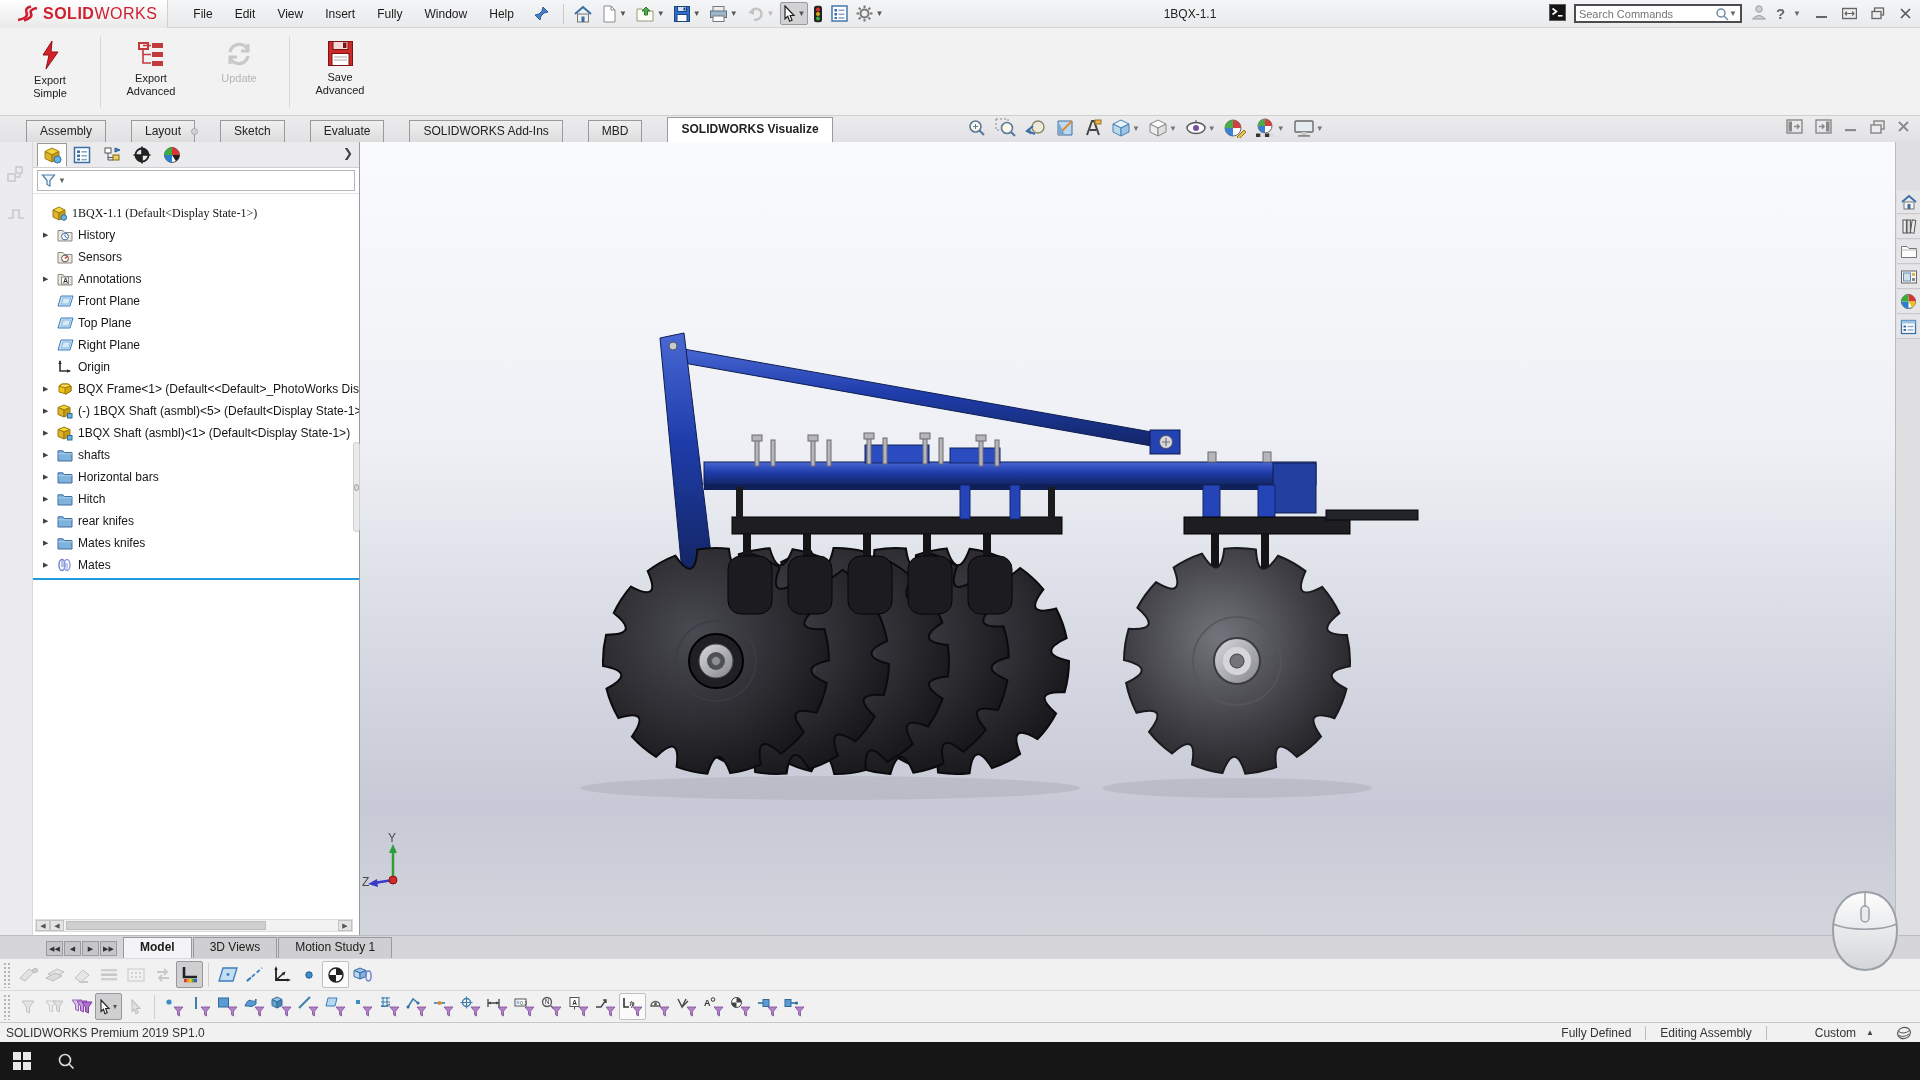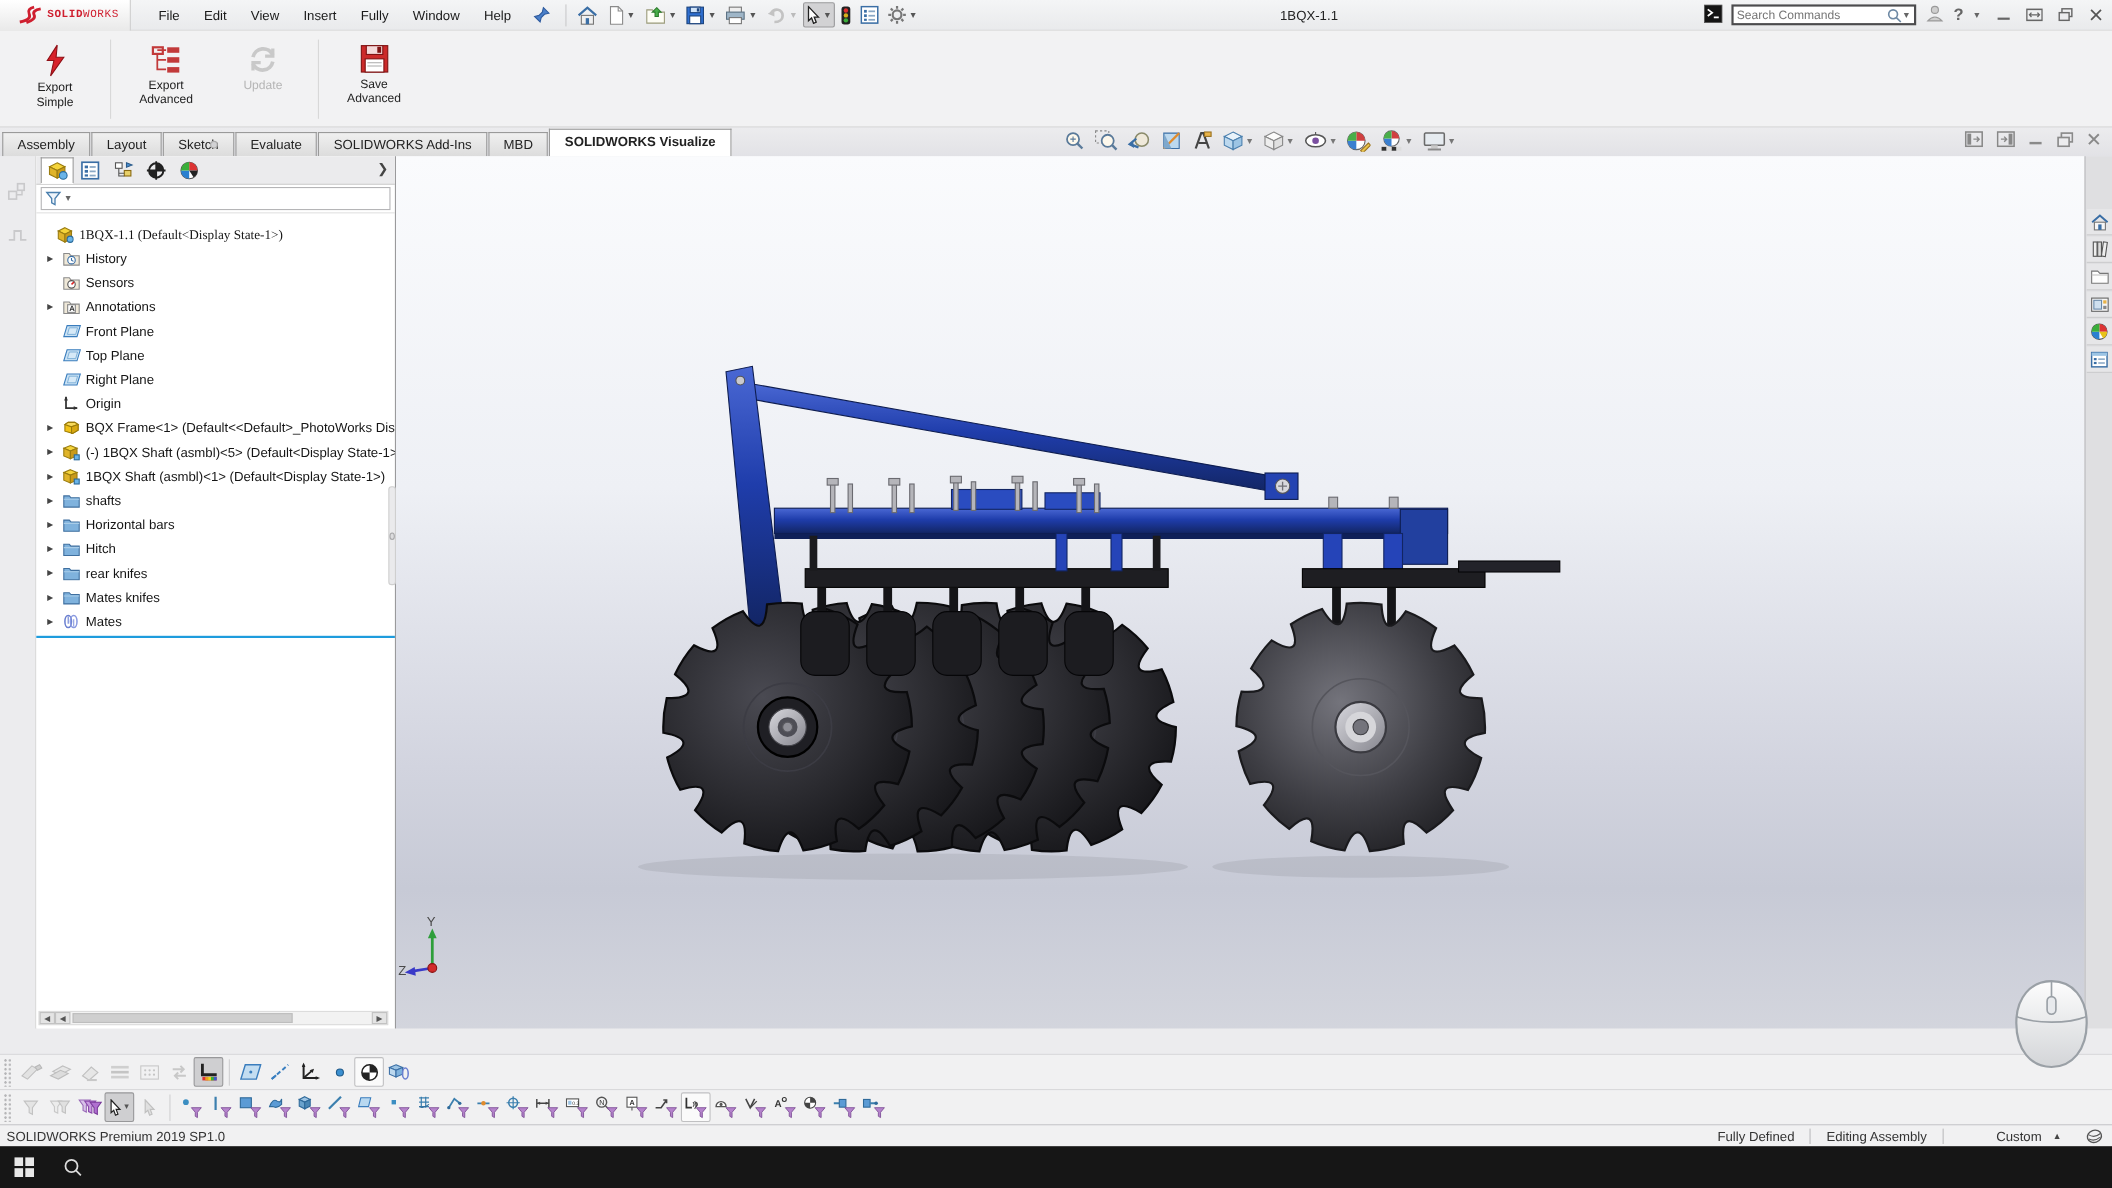--- a/index.html
+++ b/index.html
@@ -5,21 +5,21 @@
   * { margin:0; padding:0; box-sizing:border-box; }
   html,body { width:1920px; height:1080px; overflow:hidden; }
   body { font-family:"Liberation Sans", sans-serif; font-size:12px; color:#1a1a1a; background:#fff; }
   #app { position:relative; width:1920px; height:1080px; background:#ececee; }
 
   
   #titlebar { position:absolute; top:0; left:0; width:1920px; height:28px;
     background:linear-gradient(#f4f5f6,#e9eaec); display:flex; align-items:center; border-bottom:1px solid #d7d7d9;}
   .logo { display:flex; align-items:center; gap:3px; padding:2px 10px 2px 14px; height:28px;
     background:linear-gradient(#ffffff,#e9e9e9); border-right:1px solid #d0d0d0;}
-  .logo-text { color:#cf1f2f; font-size:10px; letter-spacing:0.5px;font-family:Liberation Mono, monospace; }
+  .logo-text { color:#cf1f2f; font-size:16px; letter-spacing:0.5px; }
   .logo-text b { font-weight:bold; } .logo-text span { font-weight:normal; }
   #menubar { display:flex; align-items:center; margin-left:14px; }
   .menu-item { padding:5px 11px; cursor:default; }
   .pin { margin:0 8px; display:inline-flex; }
   .tb-sep { width:1px; height:20px; background:#c9c9cb; margin:0 6px; }
   #qat { display:flex; align-items:center; gap:2px; }
   .qat-btn { display:flex; align-items:center; padding:2px 2px; border:1px solid transparent; border-radius:2px;}
   .qat-btn.pressed { background:#d2d2d4; border:1px solid #9a9a9c; }
   .qat-btn .caret { font-size:8px; color:#555; margin-left:2px; }
   .qat-btn.disabled .caret{ color:#bbb; }
@@ -36,21 +36,21 @@
     border-bottom:1px solid #cfcfcf; display:flex; align-items:flex-start; padding:6px 0 0 6px; }
   .rb-btn { width:88px; height:74px; display:flex; flex-direction:column; align-items:center; justify-content:flex-start; gap:4px; padding-top:6px; border-radius:2px;}
   .rb-btn .lbl { text-align:center; font-size:11px; line-height:13px; color:#222; }
   .rb-btn.disabled .lbl { color:#b5b5b5; }
   .rb-sep { width:1px; height:72px; background:#d8d8d8; margin:2px 6px; }
 
   
   #tabsrow { position:absolute; top:116px; left:0; width:1920px; height:26px; background:linear-gradient(#ececee,#e2e2e6); }
   #cmdtabs { position:absolute; left:2px; bottom:0; display:flex; align-items:flex-end; }
   .cmdtab { height:22px; line-height:20px; padding:0 13px; background:linear-gradient(#f0f0f0,#dcdcdc);
-    border:1px solid #9a9a9a; border-bottom:none; margin-right:1px; color:#222; font-size:12px; }
+    border:1px solid #9a9a9a; border-bottom:none; margin-right:1px; color:#222; font-size:12px;margin-left:24px; }
   .cmdtab.active { background:#fff; font-weight:bold; height:25px; line-height:23px; }
   #hud { position:absolute; left:965px; top:2px; display:flex; align-items:center; gap:4px; }
   .hud-item { display:flex; align-items:center; gap:1px; padding:0 2px; }
   .hud-item .caret { font-size:8px; color:#777; }
   #doccontrols { position:absolute; left:1786px; top:3px; display:flex; align-items:center; gap:12px; }
 
   
   #main { position:absolute; top:142px; left:0; width:1920px; height:793px; display:flex; }
   #leftstrip { width:33px; background:#ececee; border-right:1px solid #d8d8d8; position:relative; }
   .strip-ico { position:absolute; left:6px; opacity:0.55; }
@@ -902,20 +902,33 @@
             <rect x="1.5" y="1.5" width="14" height="3" fill="#9cc4e4"></rect>
             <rect x="3.5" y="6.5" width="2.5" height="2" fill="#3a6ea5"></rect>
             <rect x="3.5" y="10" width="2.5" height="2" fill="#3a6ea5"></rect>
             <rect x="7.5" y="6.8" width="6" height="1.4" fill="#8aa8c5"></rect>
             <rect x="7.5" y="10.3" width="6" height="1.4" fill="#8aa8c5"></rect>
           </svg>
         </div>
       </div>
   </div>
 
+  <div id="modeltabs">
+    <div class="mt-nav">
+      <span>◀◀</span>
+      <span>◀</span>
+      <span>▶</span>
+      <span>▶▶</span>
+    </div>
+    <div id="mtabs" style="display:flex;align-items:flex-end;">
+        <span class="mtab active">Model</span>
+        <span class="mtab">3D Views</span>
+        <span class="mtab">Motion Study 1</span>
+      </div>
+  </div>
 
   <div id="toolrow1" class="toolrow">
       <span class="grip"></span>
       <span class="tool-btn">
         <svg width="22" height="18" viewBox="0 0 22 18">
           <polygon points="3,12 12,3 17,6 8,15" fill="#e2e2e2" stroke="#c0c0c0"></polygon>
           <path d="M15 4 l4 -2 2 3 -4 2 z" fill="#d0d0d0" stroke="#b8b8b8"></path>
         </svg>
       </span>
       <span class="tool-btn">

